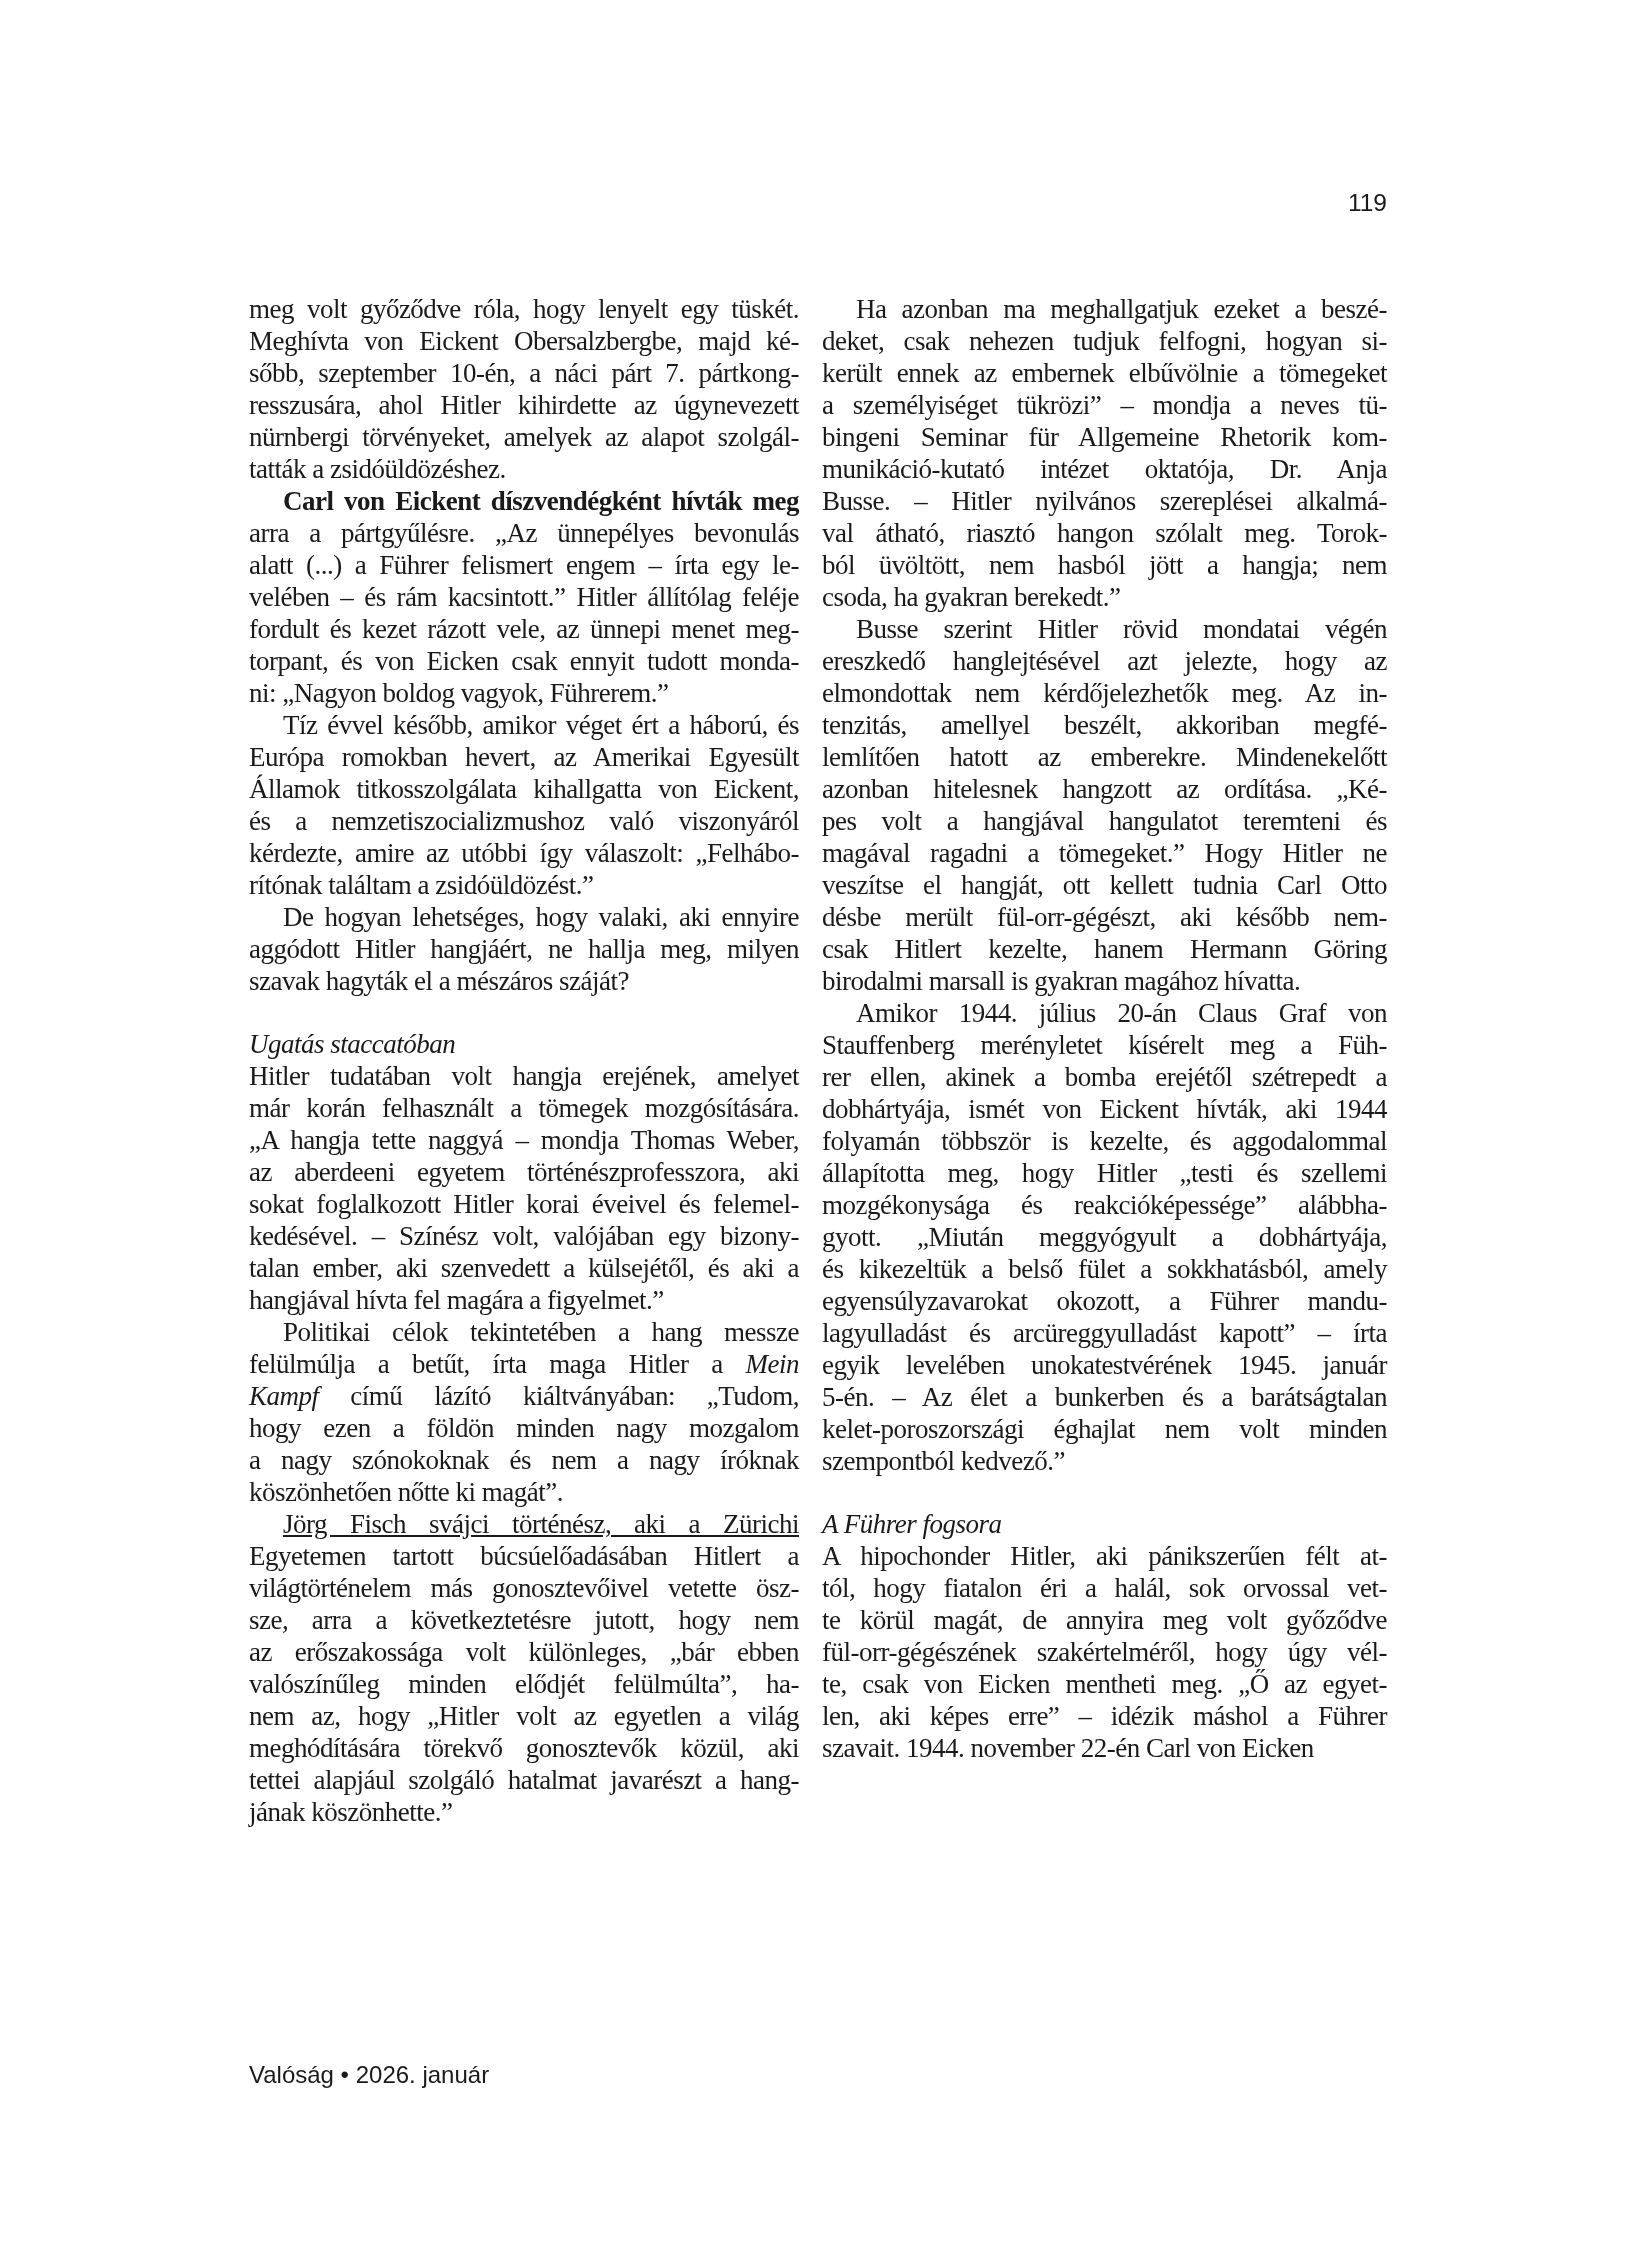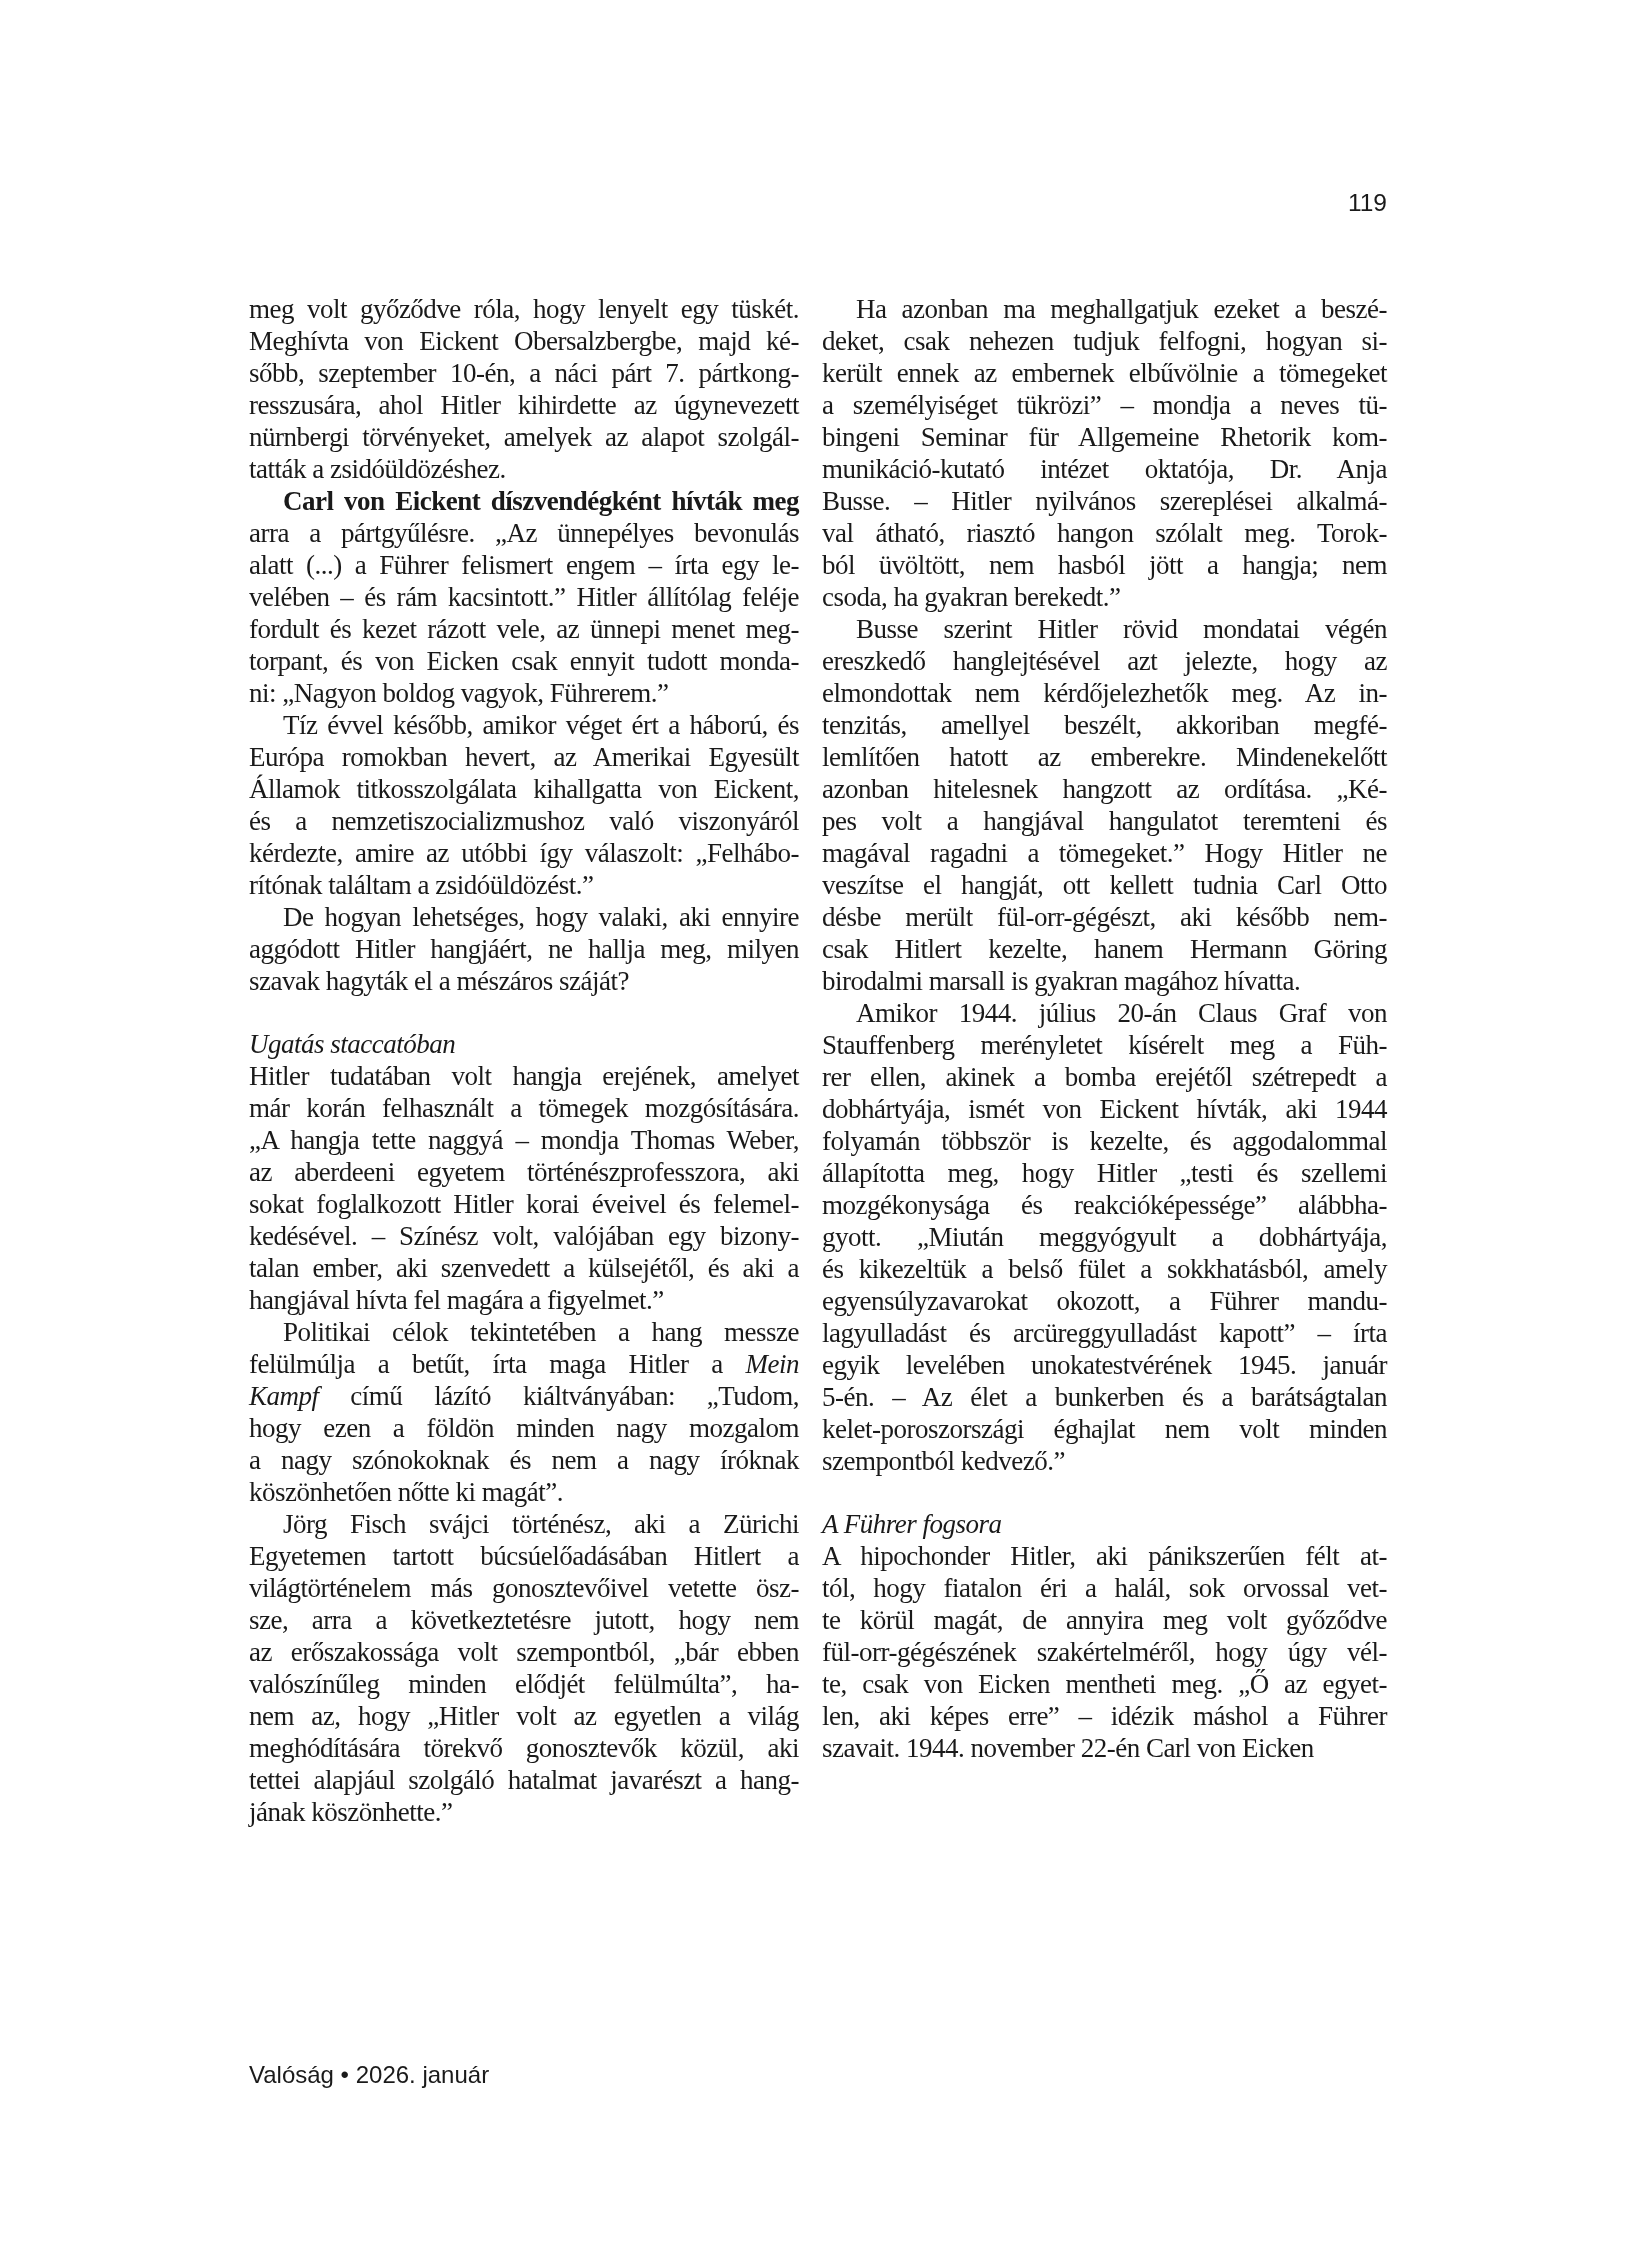--- a/index.html
+++ b/index.html
@@ -77,25 +77,25 @@
       </p>
       <p>
         <span class="line" style="text-indent: 34px;">Politikai célok tekintetében a hang messze</span>
         <span class="line">felülmúlja a betűt, írta maga Hitler a <span class="it">Mein</span></span>
         <span class="line"><span class="it">Kampf</span> című lázító kiáltványában: „Tudom,</span>
         <span class="line">hogy ezen a földön minden nagy mozgalom</span>
         <span class="line">a nagy szónokoknak és nem a nagy íróknak</span>
         <span class="line last">köszönhetően nőtte ki magát”.</span>
       </p>
       <p>
-        <span class="line" style="text-indent: 34px;">Jörg Fisch svájci történész, aki a Zürichi</span>
+        <span class="line" style="text-indent: 34px; text-decoration: underline;">Jörg Fisch svájci történész, aki a Zürichi</span>
         <span class="line">Egyetemen tartott búcsúelőadásában Hitlert a</span>
         <span class="line">világtörténelem más gonosztevőivel vetette ösz-</span>
         <span class="line">sze, arra a következtetésre jutott, hogy nem</span>
-        <span class="line">az erőszakossága volt szempontból, „bár ebben</span>
+        <span class="line">az erőszakossága volt különleges, „bár ebben</span>
         <span class="line">valószínűleg minden elődjét felülmúlta”, ha-</span>
         <span class="line">nem az, hogy „Hitler volt az egyetlen a világ</span>
         <span class="line">meghódítására törekvő gonosztevők közül, aki</span>
         <span class="line">tettei alapjául szolgáló hatalmat javarészt a hang-</span>
         <span class="line last">jának köszönhette.”</span>
       </p>
     </div>
 </div>
 
 <div class="column col-right">

